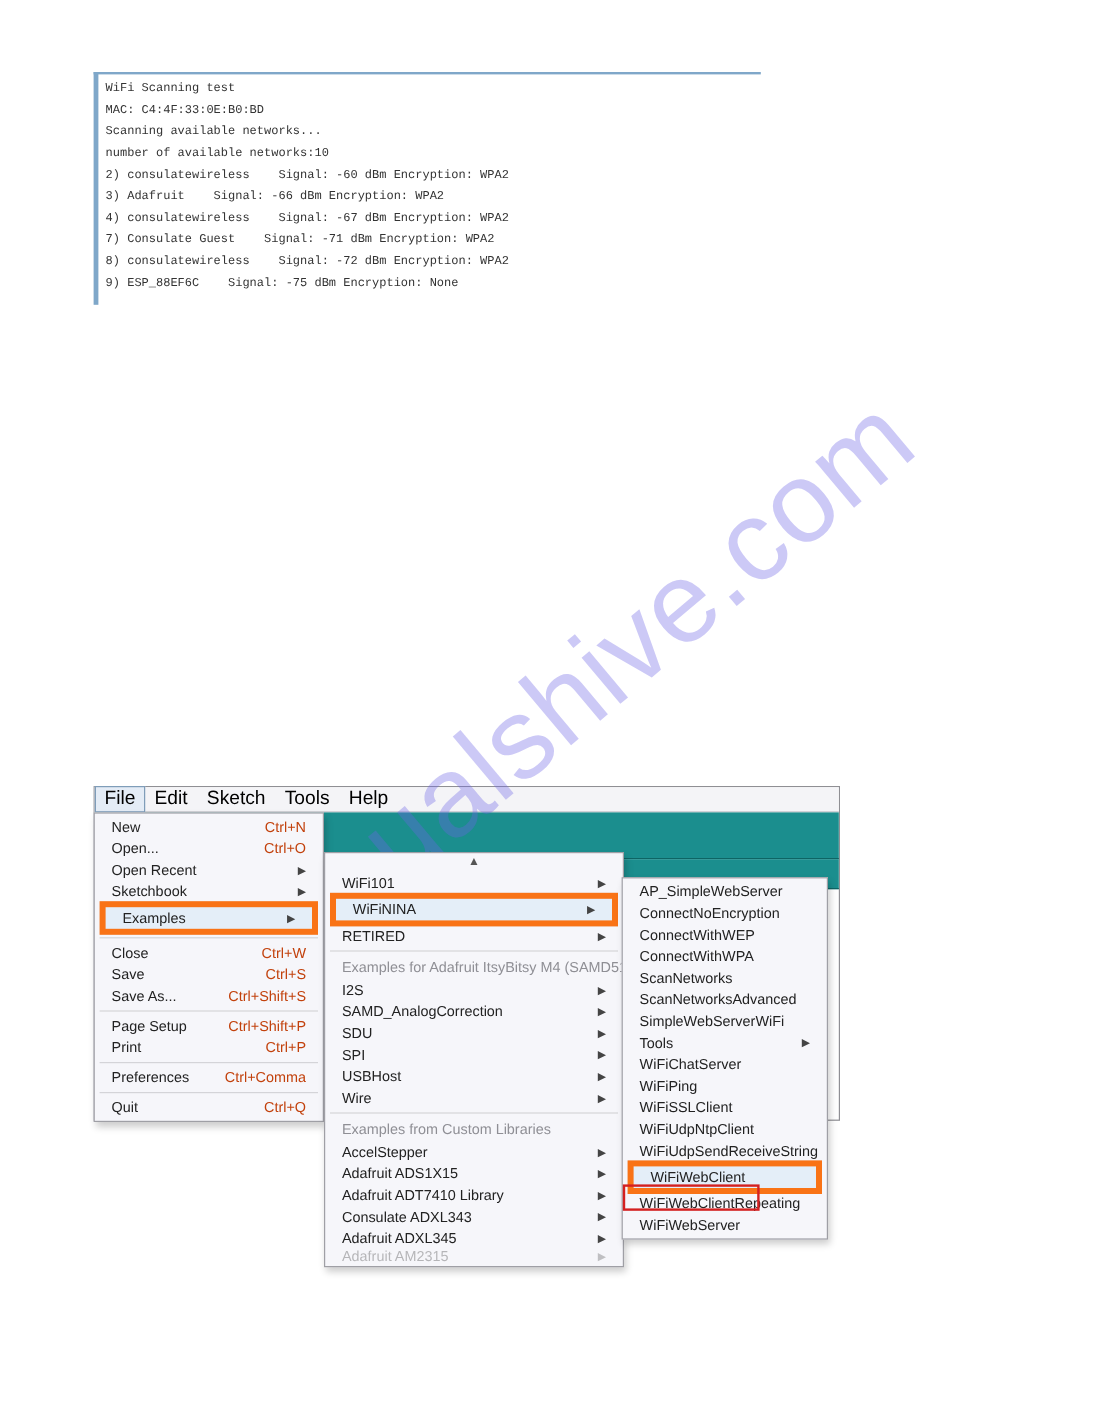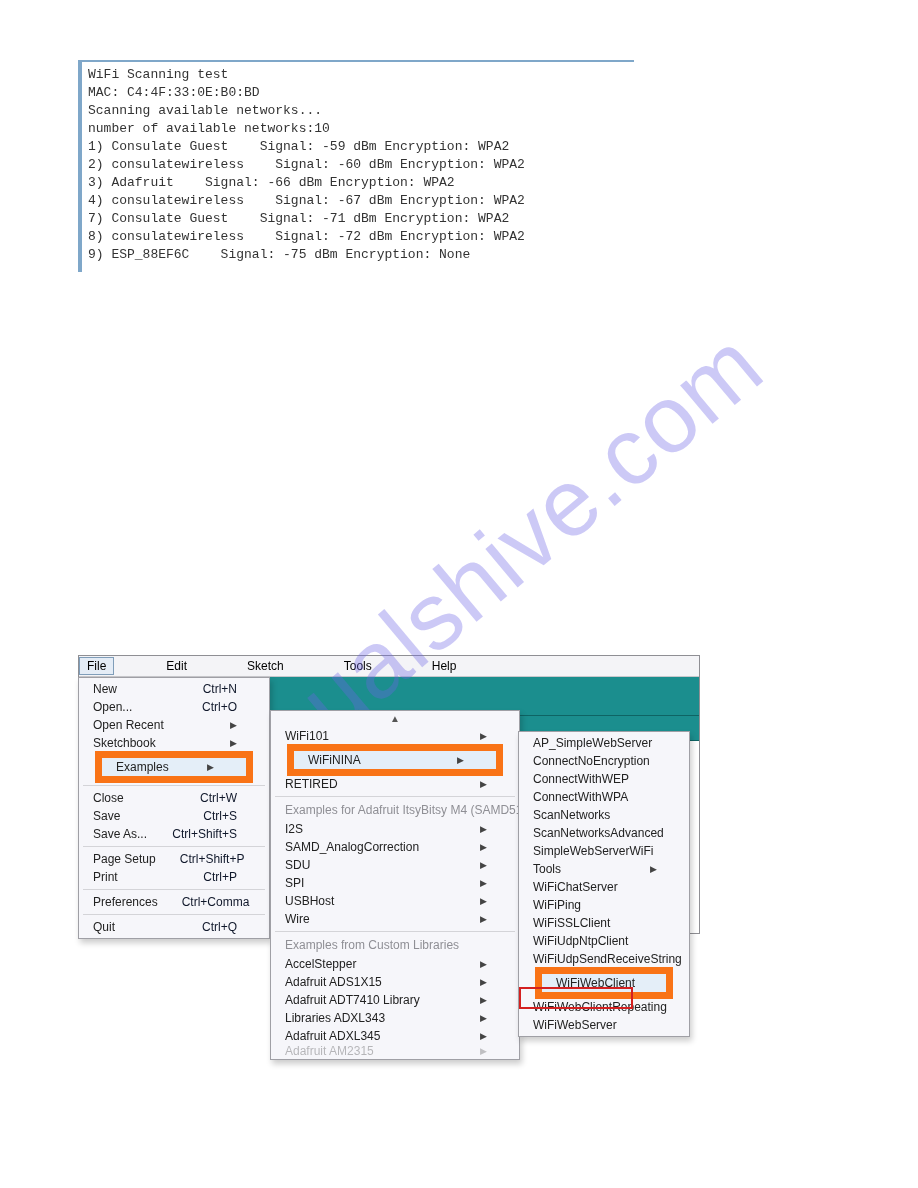--- a/index.html
+++ b/index.html
@@ -36,21 +36,21 @@
   
   .serial {
     position: absolute;
     left: 78px;
     top: 60px;
     width: 540px;
     border-top: 2px solid #7fa7c9;
     border-left: 4px solid #7fa7c9;
     padding: 4px 6px 8px 6px;
     font-family: Consolas, "Courier New", monospace;
-    font-size: 13px;
+    font-size: 10px;
     line-height: 18px;
     color: #333;
     background: #fff;
   }
   .serial .line { white-space: pre; }
 
   
   .ide {
     position: absolute;
     left: 78px;
@@ -59,22 +59,21 @@
     background: #fff;
     border: 1px solid #8f8f94;
     z-index: 1;
   }
   .menubar {
     background: #f4f4f7;
     border-bottom: 1px solid #c8c8cc;
     height: 20px;
     display: flex;
     align-items: center;
-    font-size: 12px;
-    gap: 44px;
+    font-size: 16px;
   }
   .menubar .m {
     padding: 19px 8px;
     cursor: default;
   }
   .menubar .m.active {
     border: 1px solid #7f9db9;
     background: #e4ecf6;
     padding: 1px 7px;
   }
@@ -107,43 +106,43 @@
     box-shadow: 2px 4px 6px rgba(0,0,0,0.2);
     font-size: 12px;
     color: #222;
     padding: 2px 0;
     z-index: 20;
   }
   .menu .row {
     display: flex;
     align-items: center;
     height: 18px;
-    padding: 0 32px 0 14px;
+    padding: 0 14px 0 14px;
     white-space: nowrap;
     position: relative;
   }
   .menu .row.sep {
     height: 0;
     border-top: 1px solid #d4d4d8;
     margin: 3px 4px;
     padding: 0;
   }
   .menu .row.header {
     color: #8f8f95;
     height: 20px;
   }
   .menu .row.hl {
     background: #e4eef8;
-    border: 7px solid #f97316;
-    margin: -1px 16px;
+    border: 5px solid #f97316;
+    margin: -1px 4px;
   }
   .menu .sc {
     margin-left: auto;
     padding-left: 24px;
-    color: #0f172a;
+    color: #c2410c;
   }
   .menu .arrow {
     margin-left: auto;
     padding-left: 24px;
     color: #444;
     font-size: 9px;
   }
   .menu .up-arrow {
     text-align: center;
     color: #555;
@@ -172,21 +171,20 @@
 
 <div class="page">
 
   <div class="watermark">manualshive.com</div>
 
   <div class="serial" id="serial">
       <div class="line">WiFi Scanning test</div>
       <div class="line">MAC: C4:4F:33:0E:B0:BD</div>
       <div class="line">Scanning available networks...</div>
       <div class="line">number of available networks:10</div>
-      <div class="line">1) Consulate Guest    Signal: -59 dBm Encryption: WPA2</div>
       <div class="line">2) consulatewireless    Signal: -60 dBm Encryption: WPA2</div>
       <div class="line">3) Adafruit    Signal: -66 dBm Encryption: WPA2</div>
       <div class="line">4) consulatewireless    Signal: -67 dBm Encryption: WPA2</div>
       <div class="line">7) Consulate Guest    Signal: -71 dBm Encryption: WPA2</div>
       <div class="line">8) consulatewireless    Signal: -72 dBm Encryption: WPA2</div>
       <div class="line">9) ESP_88EF6C    Signal: -75 dBm Encryption: None</div>
     </div>
 
   <div class="ide">
     <div class="menubar" id="menubar">
@@ -307,21 +305,21 @@
       </div>
       <div class="row">
         <span>Adafruit ADS1X15</span>
         <span class="arrow">▶</span>
       </div>
       <div class="row">
         <span>Adafruit ADT7410 Library</span>
         <span class="arrow">▶</span>
       </div>
       <div class="row">
-        <span>Libraries ADXL343</span>
+        <span>Consulate ADXL343</span>
         <span class="arrow">▶</span>
       </div>
       <div class="row">
         <span>Adafruit ADXL345</span>
         <span class="arrow">▶</span>
       </div>
       <div class="row" style="opacity: 0.3; height: 12px; overflow: hidden;">
         <span>Adafruit AM2315</span>
         <span class="arrow">▶</span>
       </div>

